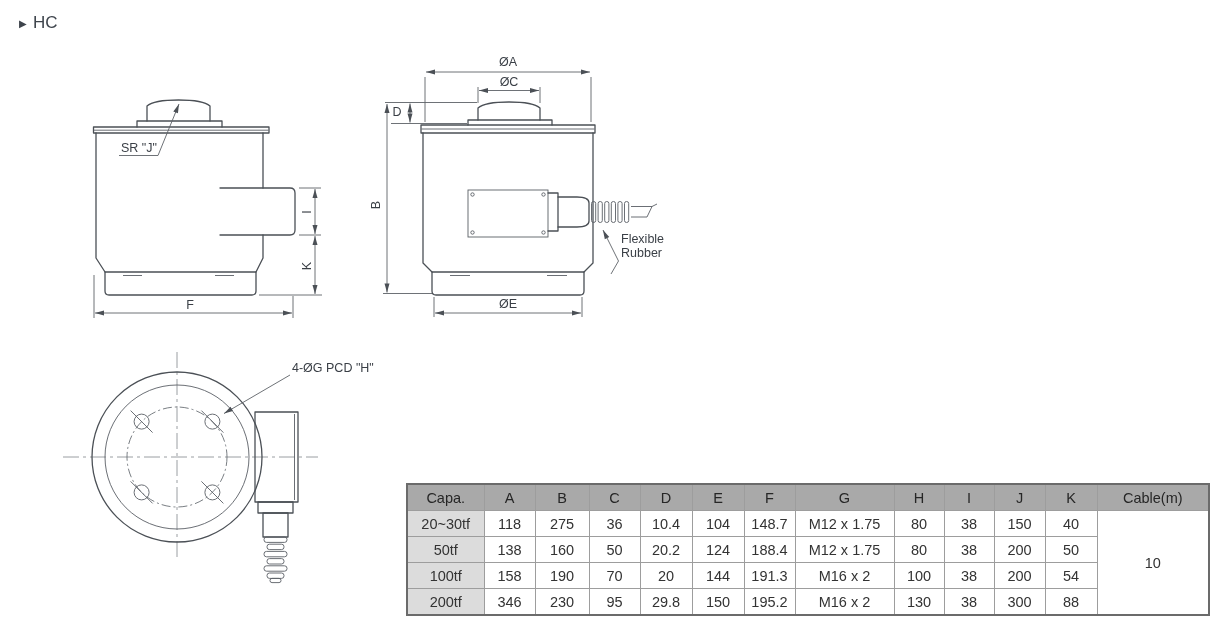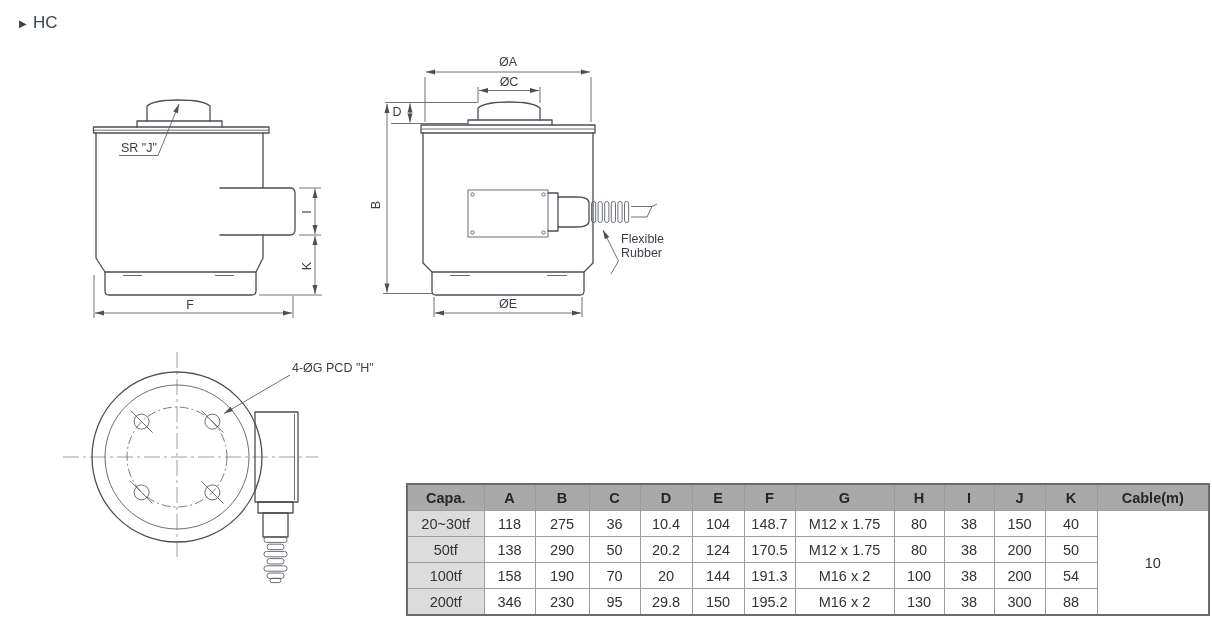--- a/index.html
+++ b/index.html
@@ -13,21 +13,21 @@
   .ln{fill:none;stroke:#4b5056;stroke-width:1.3;stroke-linejoin:round;stroke-linecap:round;}
   .lnt{fill:none;stroke:#5a5f65;stroke-width:0.9;}
   .dim{fill:none;stroke:#5d6268;stroke-width:0.9;}
   .cl{fill:none;stroke:#80858b;stroke-width:0.8;stroke-dasharray:16 4 3 4;}
   .pcd{fill:none;stroke:#6a6f75;stroke-width:0.9;stroke-dasharray:9 3 2 3;}
   #spec-table-wrap{position:absolute;left:406px;top:483px;}
   table{border-collapse:collapse;table-layout:fixed;width:802px;font-size:14.5px;color:#333;
         border:2px solid #6b6b6b;}
   th,td{border:1px solid #9d9d9d;height:25px;padding:0;text-align:center;vertical-align:middle;
         overflow:hidden;white-space:nowrap;}
-  th{background:#a9a9a9;color:#262626;font-weight:700;}
+  th{background:#a9a9a9;color:#262626;font-weight:400;}
   td.cap{background:#dcdcdc;}
   td{background:#ffffff;margin-top:16px;}
 </style>
 </head>
 <body>
 
 <div id="page">
 
   <div id="title">
     <span class="tri">▶</span>
@@ -221,25 +221,25 @@
           <td>M12 x 1.75</td>
           <td>80</td>
           <td>38</td>
           <td>150</td>
           <td>40</td>
           <td rowspan="4">10</td>
         </tr>
         <tr>
           <td class="cap">50tf</td>
           <td>138</td>
-          <td>290</td>
+          <td>160</td>
           <td>50</td>
           <td>20.2</td>
           <td>124</td>
-          <td>170.5</td>
+          <td>188.4</td>
           <td>M12 x 1.75</td>
           <td>80</td>
           <td>38</td>
           <td>200</td>
           <td>50</td>
         </tr>
         <tr>
           <td class="cap">100tf</td>
           <td>158</td>
           <td>190</td>

